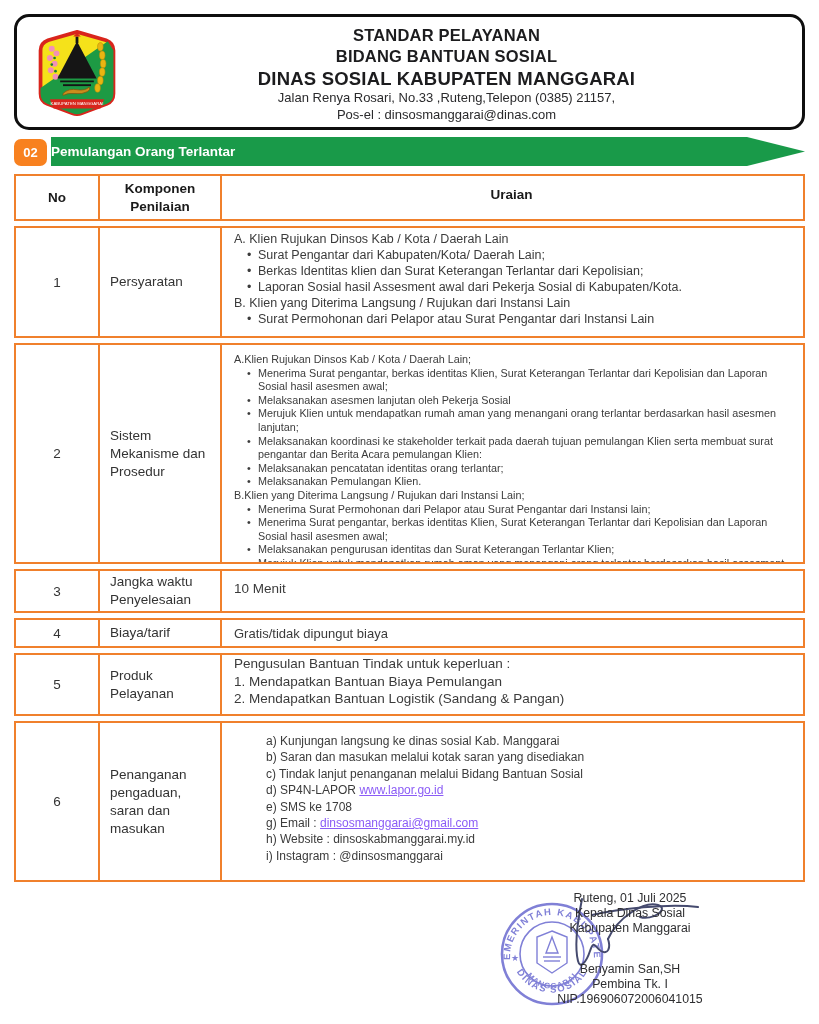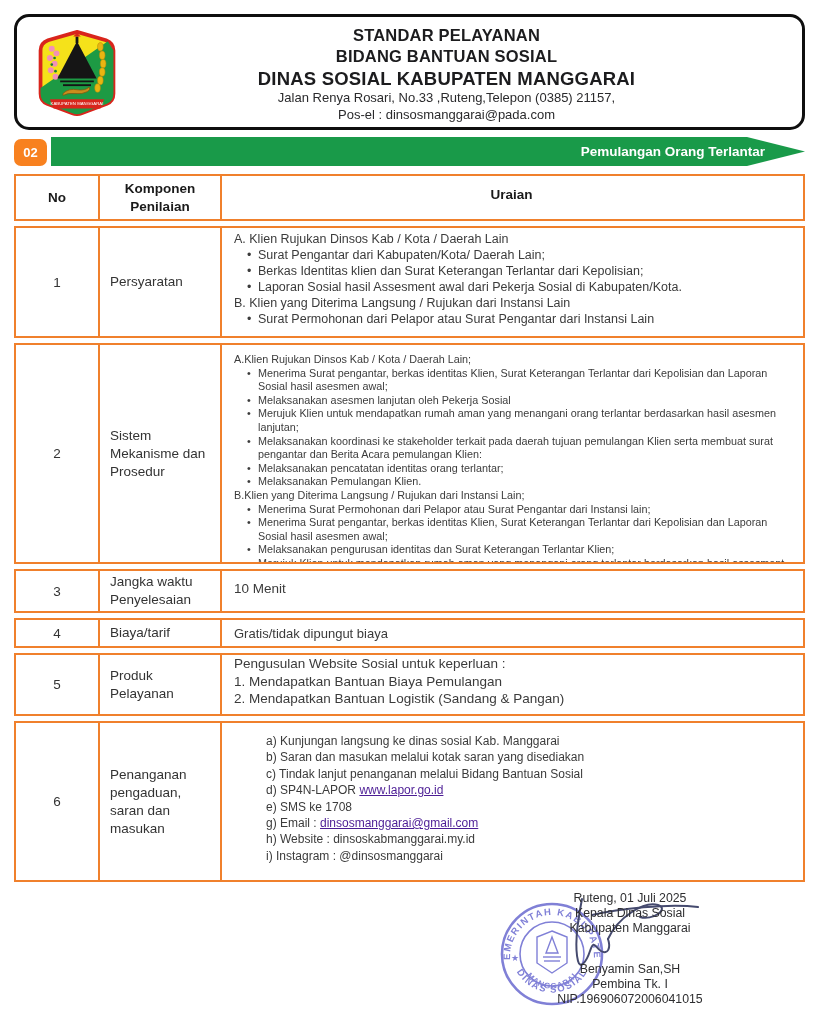--- a/index.html
+++ b/index.html
@@ -21,21 +21,21 @@
 
   
   .num-badge{
     position:absolute; left:14px; top:139px; width:33px; height:27px;
     background:#f8811f; border-radius:7px; color:#fff; font-size:13px; font-weight:bold;
     display:flex; align-items:center; justify-content:center;
   }
   .banner{
     position:absolute; left:51px; top:137px; width:754px; height:29px;
     background:#199a49; color:#fff; font-size:13.5px; font-weight:bold;
-    display:flex; align-items:center; justify-content:flex-end;
+    display:flex; align-items:center; justify-content:flex-start;
     clip-path:polygon(0 0, calc(100% - 58px) 0, 100% 50%, calc(100% - 58px) 100%, 0 100%);
     padding-right:40px;
   }
 
   
   .table{ position:absolute; left:14px; top:174px; width:791px; }
   .trow{
     display:flex; border:2px solid #f0802c; background:#fff; margin-bottom:5px; overflow:hidden;
   }
   .c-no{ width:84px; min-width:84px; border-right:2px solid #f0802c;
@@ -53,21 +53,21 @@
   .r1{ height:112px; } .r1 .c-ur{ font-size:12.5px; line-height:16px; }
   .r2{ height:221px; } .r2 .c-ur{ justify-content:flex-start; font-size:10.8px; line-height:13.6px; padding-top:8px; }
   .r3{ height:44px; }  .r3 .c-ur{ font-size:13.5px; }
   .r4{ height:30px; }  .r4 .c-ur{ font-size:13px; padding-top:2px; padding-bottom:2px; }
   .r5{ height:63px; }  .r5 .c-ur{ font-size:13.5px; line-height:17.5px; }
   .r6{ height:161px; } .r6 .c-ur{ font-size:12px; line-height:16.4px;margin-left:32px; }
 
   .ln{ white-space:normal; }
   .ln-bullet{ display:flex; padding-left:13px; }
   .blt{ width:11px; min-width:11px; }
-  .lnk{ color:#4c1d95; }
+  .lnk{ color:#8b5cf6; }
 
   
   .sign-block{
     position:absolute; left:540px; top:891px; width:180px; text-align:center;
     font-size:12.3px; line-height:14.8px; color:#2e2e30;
   }
   .sign-space{ height:27px; }
   .stamp{ position:absolute; left:499px; top:901px; width:106px; height:106px; opacity:.85; }
   .signature{ position:absolute; left:548px; top:893px; width:170px; height:90px; }
 </style>
@@ -119,21 +119,21 @@
 
         <path d="M16 74 L74 74 L70 84 L20 84 Z" fill="#d9251c"></path>
         <text x="45" y="80.5" text-anchor="middle" font-size="4.6" fill="#ffffff" font-family="Liberation Sans, sans-serif">KABUPATEN MANGGARAI</text>
       </svg>
     </div>
     <div class="head-text">
       <div class="ht1">STANDAR PELAYANAN</div>
       <div class="ht2">BIDANG BANTUAN SOSIAL</div>
       <div class="ht3">DINAS SOSIAL KABUPATEN MANGGARAI</div>
       <div class="ha">Jalan Renya Rosari, No.33 ,Ruteng,Telepon (0385) 21157,</div>
-      <div class="ha">Pos-el : dinsosmanggarai@pada.com</div>
+      <div class="ha">Pos-el : dinsosmanggarai@dinas.com</div>
     </div>
   </div>
 
   <div class="num-badge">02</div>
   <div class="banner">
     <span>Pemulangan Orang Terlantar</span>
   </div>
 
   <div class="table">
 
@@ -230,21 +230,21 @@
       <div class="c-komp">Biaya/tarif</div>
       <div class="c-ur">
           <div class="ln ln-plain">Gratis/tidak dipungut biaya</div>
         </div>
     </div>
 
     <div class="trow r5">
       <div class="c-no">5</div>
       <div class="c-komp">Produk Pelayanan</div>
       <div class="c-ur">
-          <div class="ln ln-plain">Pengusulan Website Sosial untuk keperluan :</div>
+          <div class="ln ln-plain">Pengusulan Bantuan Tindak untuk keperluan :</div>
           <div class="ln ln-plain">1. Mendapatkan Bantuan Biaya Pemulangan</div>
           <div class="ln ln-plain">2. Mendapatkan Bantuan Logistik (Sandang &amp; Pangan)</div>
         </div>
     </div>
 
     <div class="trow r6">
       <div class="c-no">6</div>
       <div class="c-komp">Penanganan pengaduan, saran dan masukan</div>
       <div class="c-ur">
           <div class="ln ln-plain">a) Kunjungan langsung ke dinas sosial Kab. Manggarai</div>

